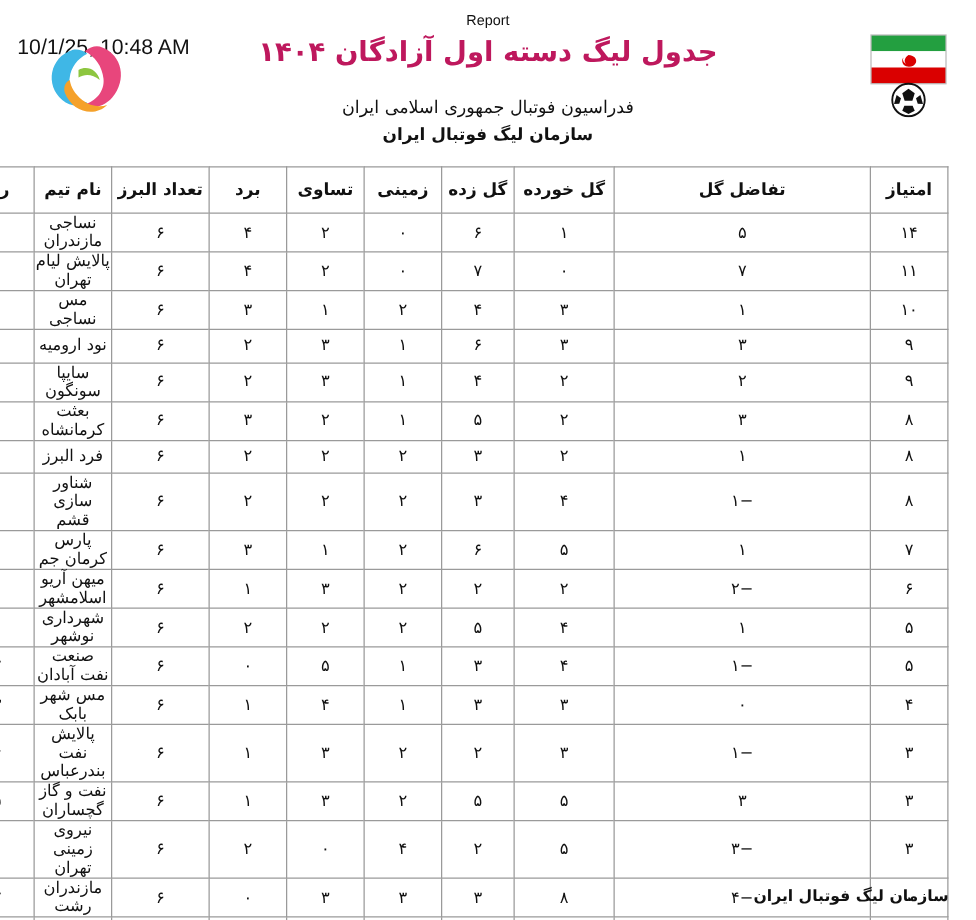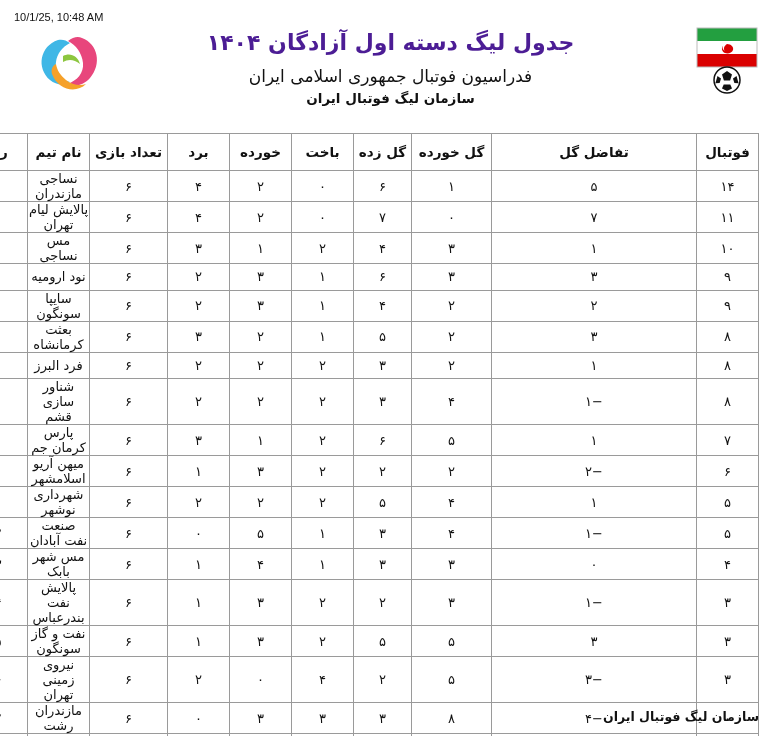--- a/index.html
+++ b/index.html
@@ -17,23 +17,23 @@
   }
 
   
   .top-bar {
     position: absolute;
     top: 0; left: 0; right: 0;
     height: 30px;
   }
   .print-date {
     position: absolute;
-    top: 11px;
+    top: 28px;
     left: 14px;
-    font-size: 11px;
+    font-size: 17px;
     font-family: "Liberation Sans", sans-serif;
     color: #111;
     direction: ltr;
     white-space: nowrap;
   }
   .report-label {
     position: absolute;
     top: 11px;
     left: 0; right: 0;
     text-align: center;
@@ -63,26 +63,26 @@
     position: absolute;
     top: 28px;
     left: 120px;
     right: 120px;
     text-align: center;
   }
   .title-main {
     font-size: 22px;
     font-weight: bold;
     line-height: 30px;
-    color: #4c1d95;
+    color: #be185d;
   }
   .title-sub1 {
-    font-size: 17px;
+    font-size: 14px;
     line-height: 20px;
-    margin-top: 8px;
+    margin-top: 18px;
     color: #111;
   }
   .title-sub2 {
     font-size: 13.5px;
     font-weight: bold;
     line-height: 20px;
     margin-top: 2px;
     color: #111;
   }
 
@@ -138,20 +138,21 @@
     font-size: 12.5px;
     font-weight: bold;
     color: #111;
   }
 </style>
 </head>
 <body>
 
 <div class="top-bar">
   <div class="print-date">10/1/25, 10:48 AM</div>
+  <div class="report-label">Report</div>
 </div>
 
 <div class="logo-left">
   <svg viewBox="0 0 78 62" width="78" height="62" aria-hidden="true">
     <path d="M28 6 C10 12, 6 34, 20 46 C26 51, 34 52, 40 48 C30 46, 24 38, 26 28 C27 20, 32 13, 40 9 C36 6, 32 5, 28 6 Z" fill="#3fb7e6"></path>
     <path d="M52 4 C68 10, 72 30, 60 44 C54 51, 44 54, 37 50 C47 47, 54 39, 53 29 C52 19, 46 11, 38 7 C43 3, 48 2, 52 4 Z" fill="#e8467c"></path>
     <path d="M22 40 C28 56, 46 60, 56 50 C50 52, 42 51, 36 46 C30 41, 27 36, 26 30 C22 32, 21 36, 22 40 Z" fill="#f5a12a"></path>
     <path d="M33 22 C40 18, 48 22, 50 30 C44 25, 38 25, 33 28 Z" fill="#8dc63f"></path>
   </svg>
 </div>
@@ -186,28 +187,28 @@
         <col class="c-win">
         <col class="c-draw">
       <col class="c-loss">
         <col class="c-gf">
         <col class="c-ga">
         <col class="c-gd">
         <col class="c-pts">
     </colgroup>
     <thead>
       <tr>
-        <th>فوتبال</th>
+        <th>امتیاز</th>
         <th>تفاضل گل</th>
         <th>گل خورده</th>
         <th>گل زده</th>
-        <th>باخت</th>
-        <th>خورده</th>
+        <th>زمینی</th>
+        <th>تساوی</th>
         <th>برد</th>
-        <th>تعداد بازی</th>
+        <th>تعداد البرز</th>
         <th>نام تیم</th>
         <th>رتبه</th>
       </tr>
     </thead>
     <tbody>
         <tr>
           <td>۱۴</td>
           <td>۵</td>
           <td>۱</td>
           <td>۶</td>
@@ -376,21 +377,21 @@
         </tr>
         <tr>
           <td>۳</td>
           <td>۳</td>
           <td>۵</td>
           <td>۵</td>
           <td>۲</td>
           <td>۳</td>
           <td>۱</td>
           <td>۶</td>
-          <td class="team-name">نفت و گاز سونگون</td>
+          <td class="team-name">نفت و گاز گچساران</td>
           <td>۱۵</td>
         </tr>
         <tr>
           <td>۳</td>
           <td>−۳</td>
           <td>۵</td>
           <td>۲</td>
           <td>۴</td>
           <td>۰</td>
           <td>۲</td>

